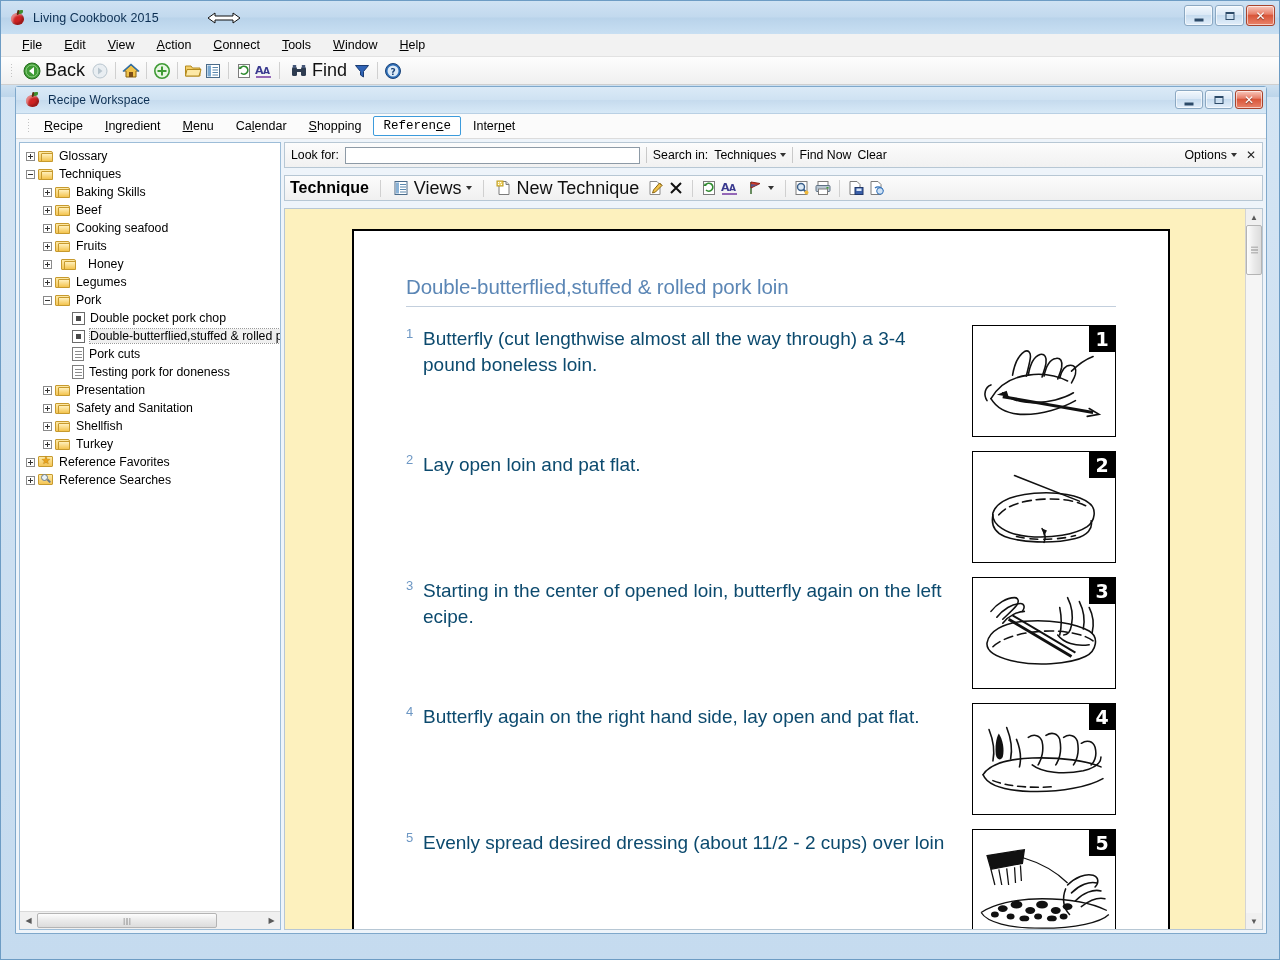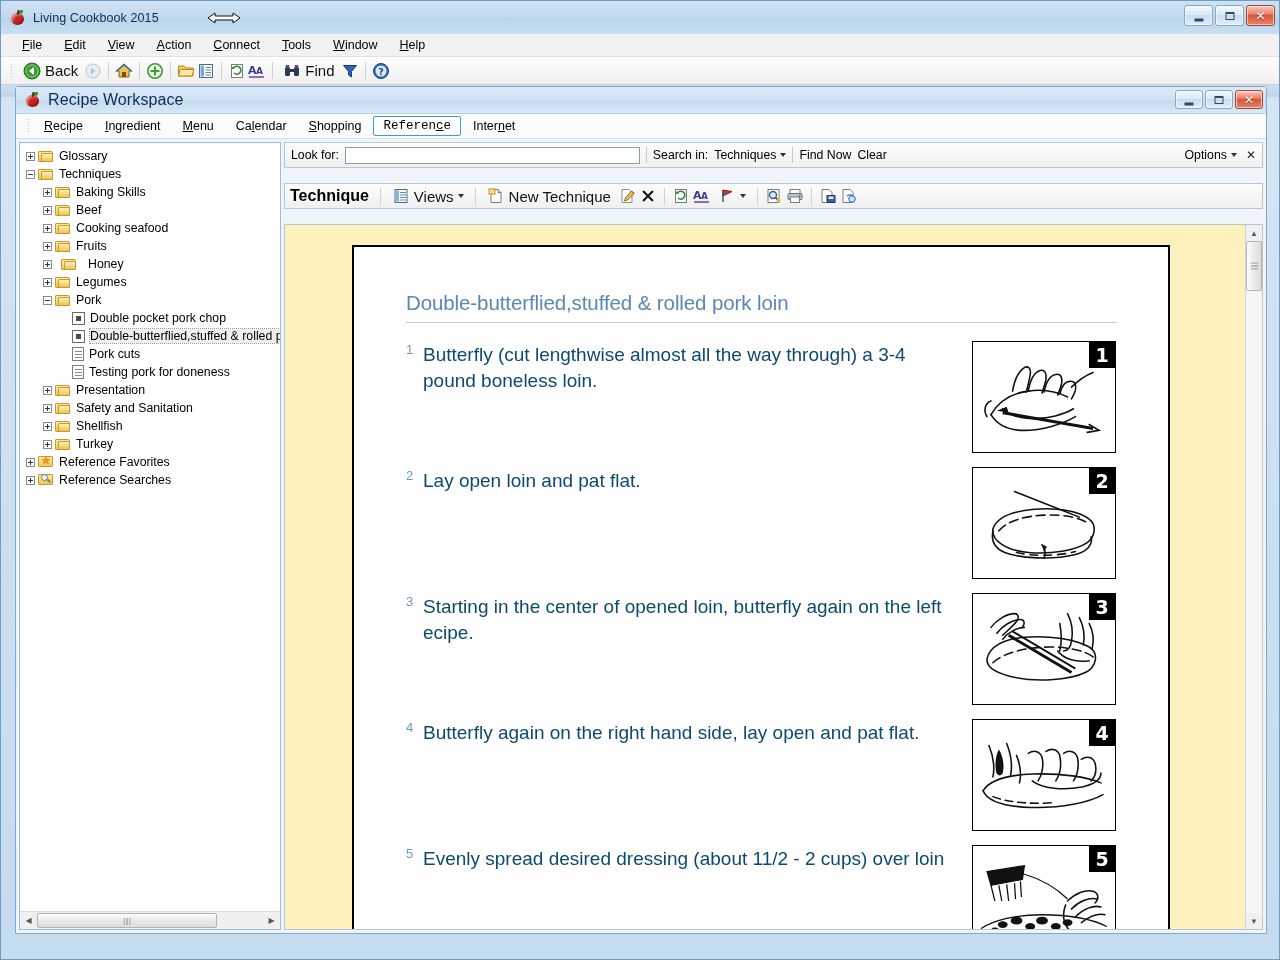--- a/index.html
+++ b/index.html
@@ -71,35 +71,35 @@
     height:27px;flex:0 0 27px;display:flex;align-items:center;
     background:linear-gradient(to bottom,#fdfdfd,#f0f0f0);
     border-bottom:1px solid #cfcfcf;
     padding-left:6px;gap:2px;
   }
   .grip{width:4px;height:16px;margin:0 3px;
     background-image:radial-gradient(circle,#b6b6b6 1px,transparent 1px);
     background-size:3px 3px;opacity:.8;}
   .tsep{width:1px;height:17px;background:#d0d0d0;margin:0 4px;}
   .tbtn{display:flex;align-items:center;gap:4px;padding:2px 4px;border-radius:3px;cursor:default;}
-  .tbtn span.lbl{font-size:15px;color:#111;}
+  .tbtn span.lbl{font-size:18px;color:#111;}
   .ico{width:18px;height:18px;position:relative;display:inline-block;flex:0 0 18px;}
   
   .mdi{
     position:absolute;left:14px;top:85px;width:1252px;height:848px;
     background:#f6f9fc;border:1px solid #7fa8cb;border-radius:3px 3px 0 0;
     display:flex;flex-direction:column;box-sizing:border-box;
     box-shadow:0 0 0 1px rgba(255,255,255,.7) inset;
   }
   .mdi-title{
     height:26px;flex:0 0 26px;position:relative;display:flex;align-items:center;
     background:linear-gradient(to bottom,#dbeaf7 0%,#cfe2f2 48%,#c6dbee 52%,#d7e9f7 100%);
     border-bottom:1px solid #b9d0e4;
   }
-  .mdi-title .tb-title{font-size:16px;color:#0b2e52;}
+  .mdi-title .tb-title{font-size:12px;color:#0b2e52;}
   .mdi .winbtns{right:3px;top:3px;}
   .mdi .wbtn{height:17px;width:26px;}
   
   .tabsrow{
     height:24px;flex:0 0 24px;display:flex;align-items:center;
     background:#fbfbfb;border-bottom:1px solid #dcdcdc;padding-left:8px;
   }
   .tab{
     padding:2px 9px;font-size:12.5px;color:#000;margin-right:2px;cursor:default;
     border:1px solid transparent;border-radius:2px;
@@ -176,21 +176,21 @@
     background:linear-gradient(to bottom,#fdfdfd,#eaeaea 50%,#dcdcdc);
     border:1px solid #b4b4b4;border-radius:2px;
   }
   .sb-thumb:after{
     content:"";position:absolute;left:50%;top:4px;transform:translateX(-50%);
     width:7px;height:7px;
     background-image:linear-gradient(90deg,#888 1px,transparent 1px);
     background-size:3px 7px;
   }
   
-  .rightpanel{flex:1;display:flex;flex-direction:column;min-width:0;min-height:0;gap:15px;}
+  .rightpanel{flex:1;display:flex;flex-direction:column;min-width:0;min-height:0;gap:7px;}
   .findbar{
     height:26px;flex:0 0 26px;background:linear-gradient(to bottom,#fcfcfc,#f1f1f1);
     border:1px solid #b7c7d4;display:flex;align-items:center;padding:0 6px;box-sizing:border-box;
     gap:6px;
   }
   .findbar .lbl{font-size:12.3px;color:#000;}
   .lookfor-input{
     width:295px;height:17px;border:1px solid #8d9aa6;background:#fff;box-sizing:border-box;
     font-family:inherit;font-size:12px;padding:0 3px;outline:none;
   }

